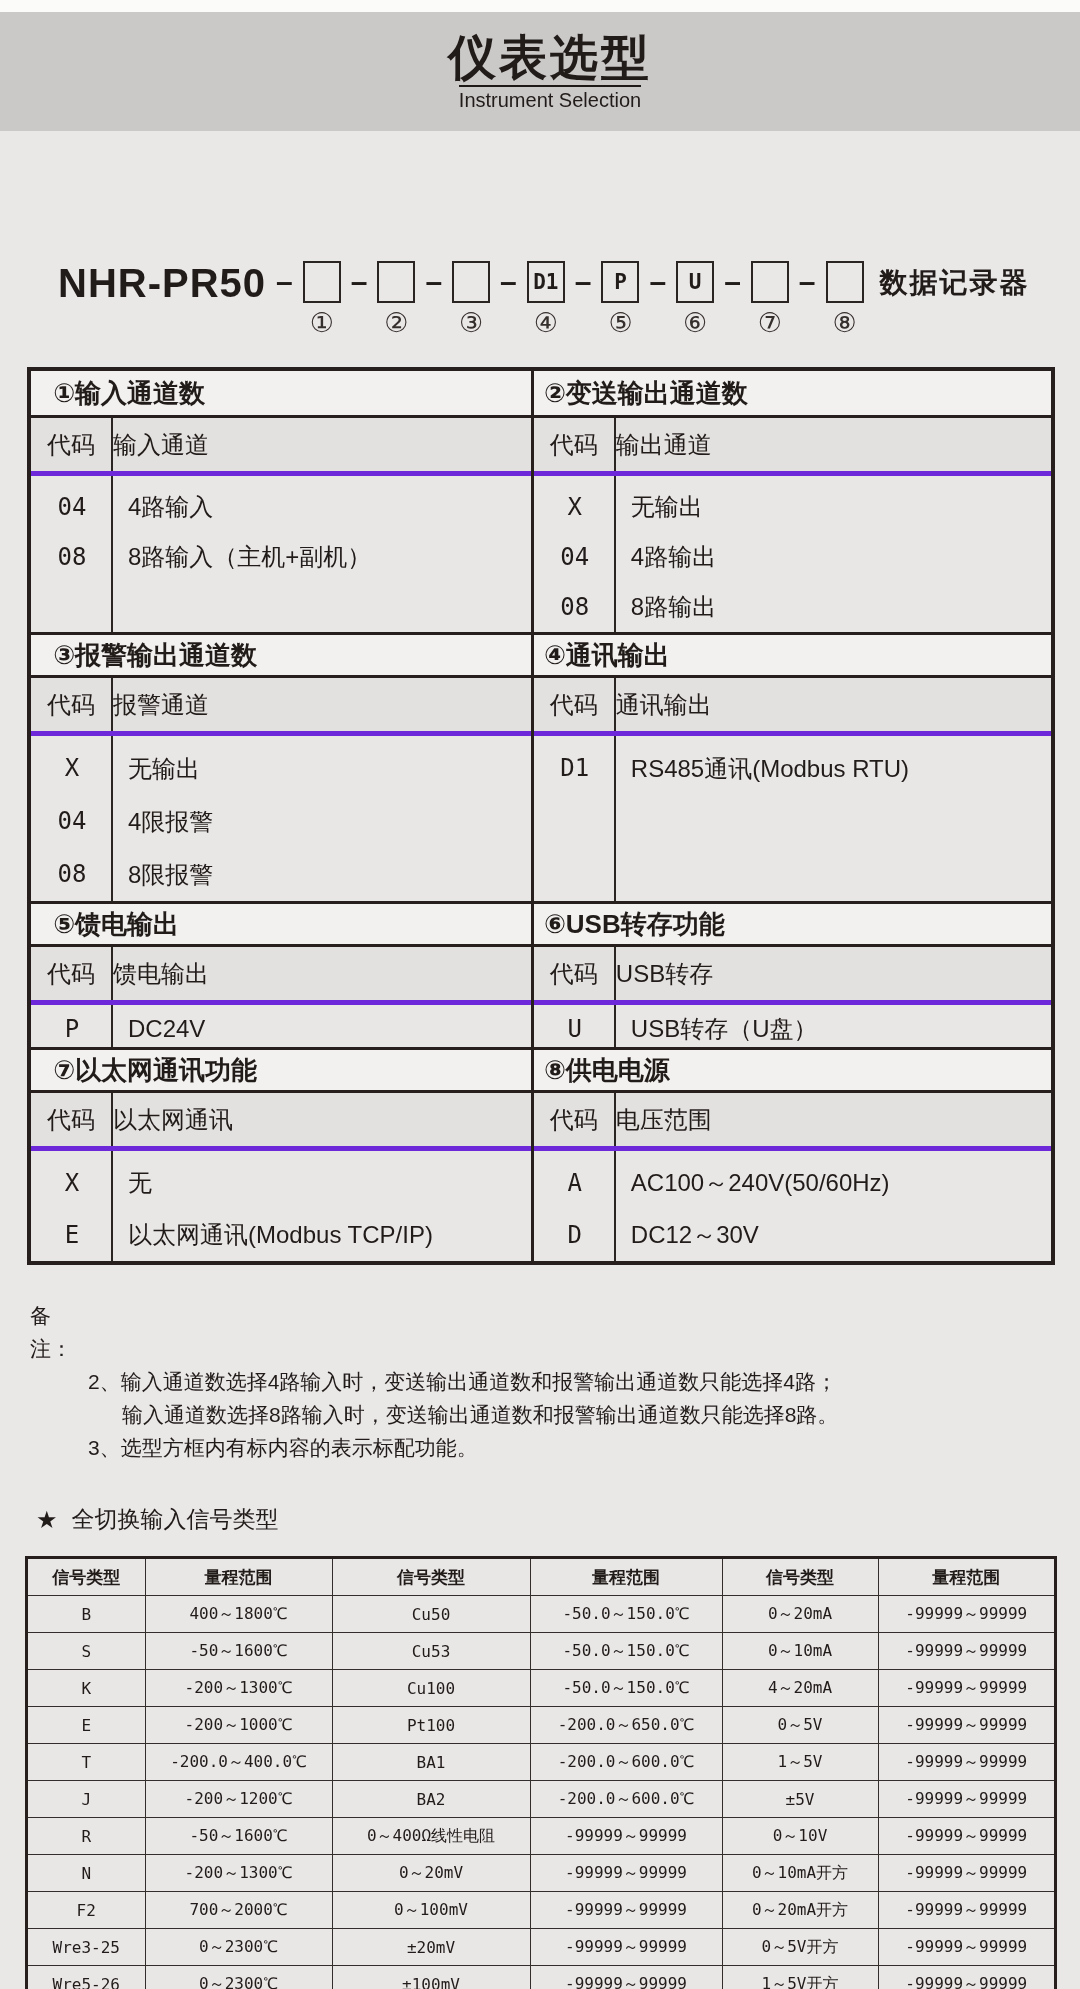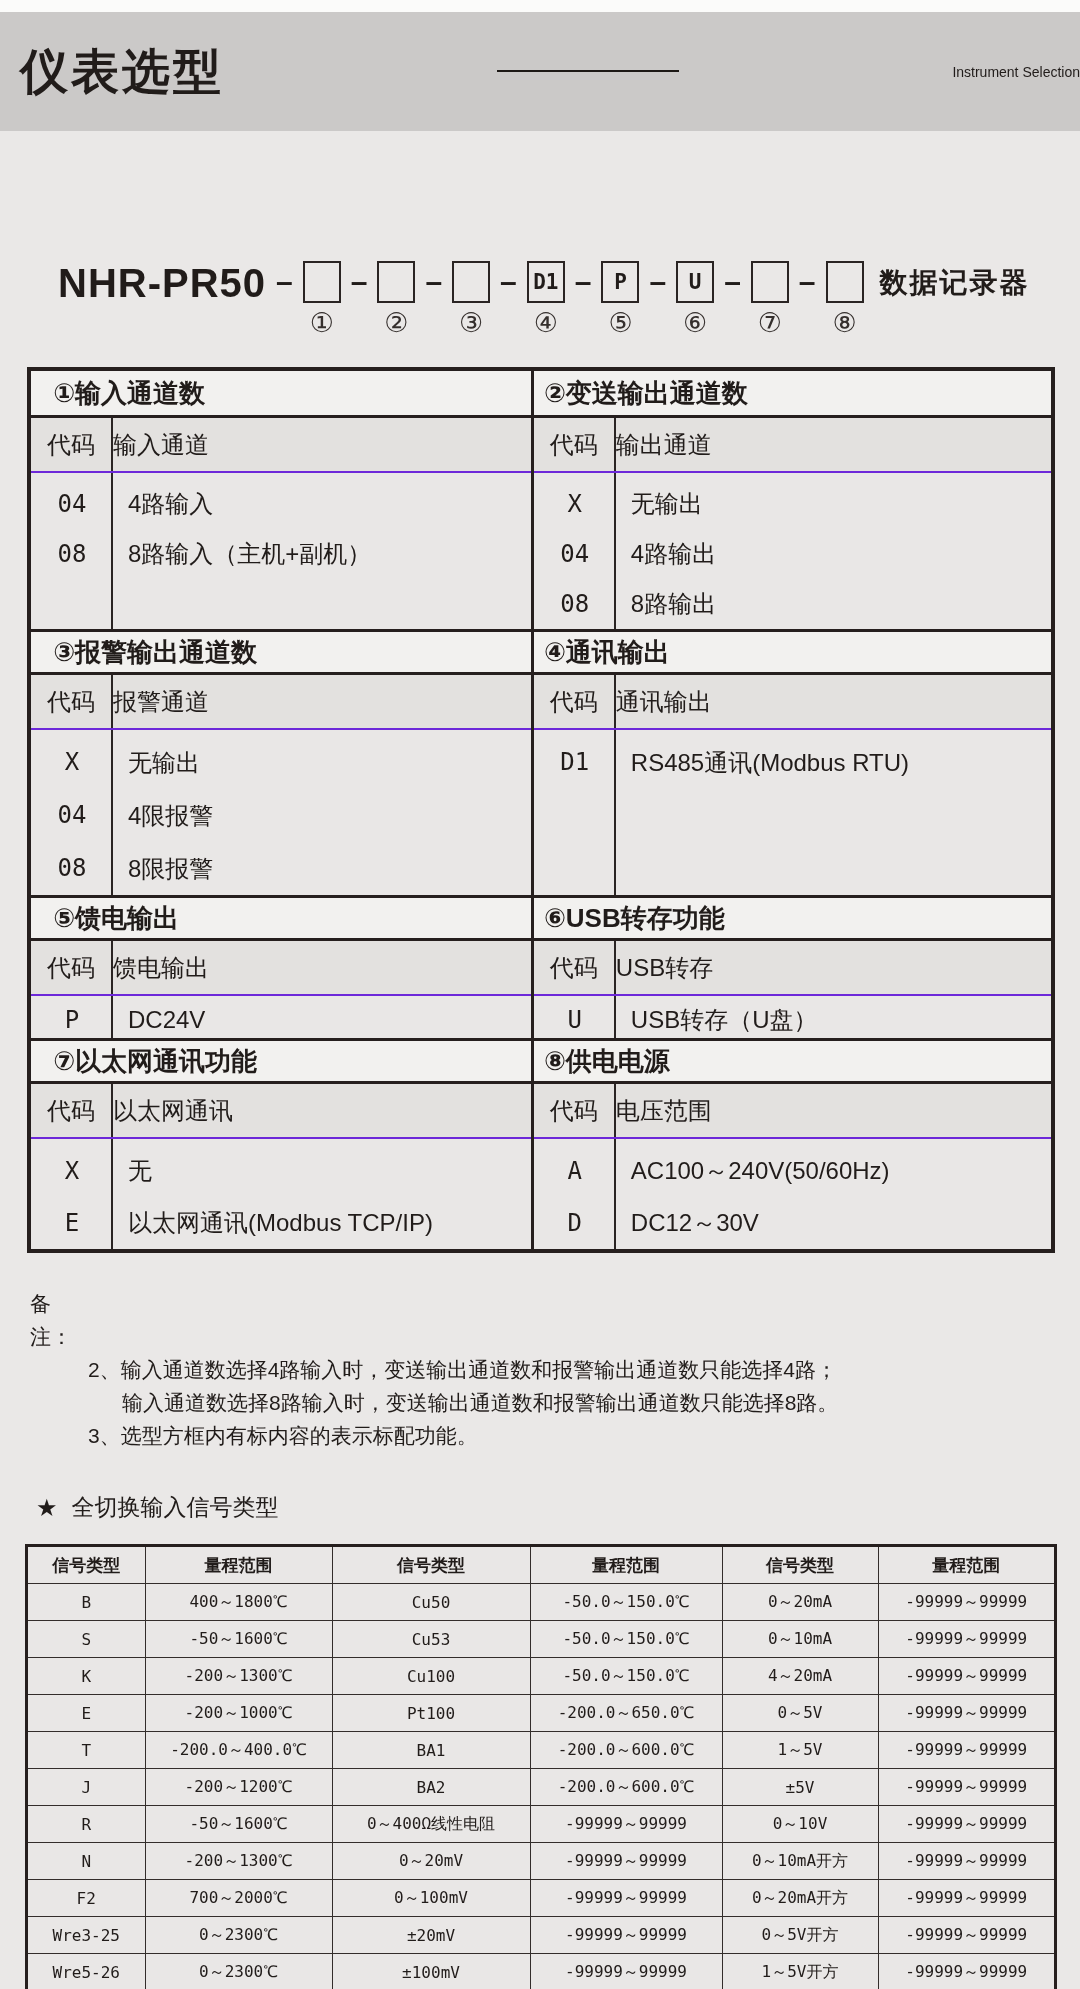--- a/index.html
+++ b/index.html
@@ -9,25 +9,25 @@
     font-family:"Liberation Sans","DejaVu Sans",sans-serif;
     color:#211c1a;
     overflow:hidden;
     position:relative;
   }
   .page{position:absolute;inset:0;background:#eae8e7;}
   .topstrip{height:12px;background:#fbfbfa;}
   
   .header-band{
     height:119px;background:#cbc9c8;
-    display:flex;flex-direction:row;align-items:center;justify-content:center;padding-left:20px;
+    display:flex;flex-direction:column;align-items:center;justify-content:center;padding-left:20px;
   }
   .title{font-size:48px;font-weight:bold;letter-spacing:3px;line-height:52px;}
   .title-underline{width:182px;height:2px;background:#1d1916;margin:1px auto 2px;}
-  .subtitle{font-size:14px;letter-spacing:0px;line-height:22px;}
+  .subtitle{font-size:20px;letter-spacing:0px;line-height:22px;}
   
   .model-row{
     margin:130px 0 0 58px;
     display:flex;align-items:flex-start;white-space:nowrap;
   }
   .model-prefix{font-size:40px;font-weight:600;line-height:44px;letter-spacing:1px;}
   .model-suffix{font-size:28px;font-weight:600;line-height:44px;margin-left:16px;letter-spacing:2px;}
   .dash{font-size:30px;font-weight:bold;line-height:42px;margin:0 10px;}
   .slot{display:inline-flex;flex-direction:column;align-items:center;}
   .slot-box{
@@ -49,21 +49,21 @@
   .sec-head{
     background:#f2f1ef;font-weight:bold;
     display:flex;align-items:center;padding-left:22px;
     font-size:26px;border-bottom:3px solid #261f1e;
   }
   .sec:last-child .sec-head{padding-left:10px;}
   .b1 .sec-head{height:44px;}
   .b2 .sec-head,.b3 .sec-head,.b4 .sec-head{height:40px;}
   .sec-sub{
     background:#e3e1df;display:flex;align-items:stretch;
-    height:53px;border-bottom:2px solid #6d28d9;font-size:24px;
+    height:53px;border-bottom:5px solid #6d28d9;font-size:24px;
   }
   .sub-code{flex:0 0 80px;border-right:2px solid #2a2423;display:flex;align-items:center;justify-content:center;}
   .sub-val{display:flex;align-items:center;}
   .sec-body{position:relative;flex:1;padding-top:6px;}
   .sec-body::before{content:'';position:absolute;left:80px;top:0;bottom:0;width:2px;background:#2a2423;}
   .b1 .sec-body{height:157px;}
   .b2 .sec-body{height:173px;}
   .b3 .sec-body{height:38px;}
   .b4 .sec-body{height:105px;}
   .sec-row{display:flex;font-size:24px;}

